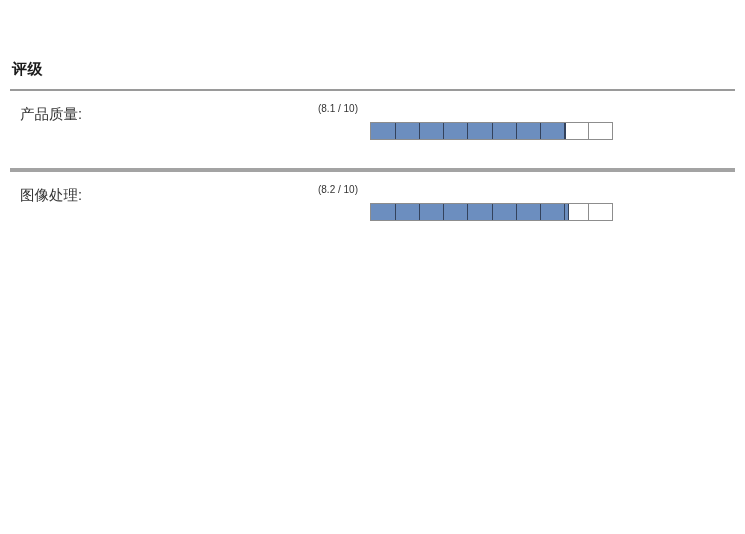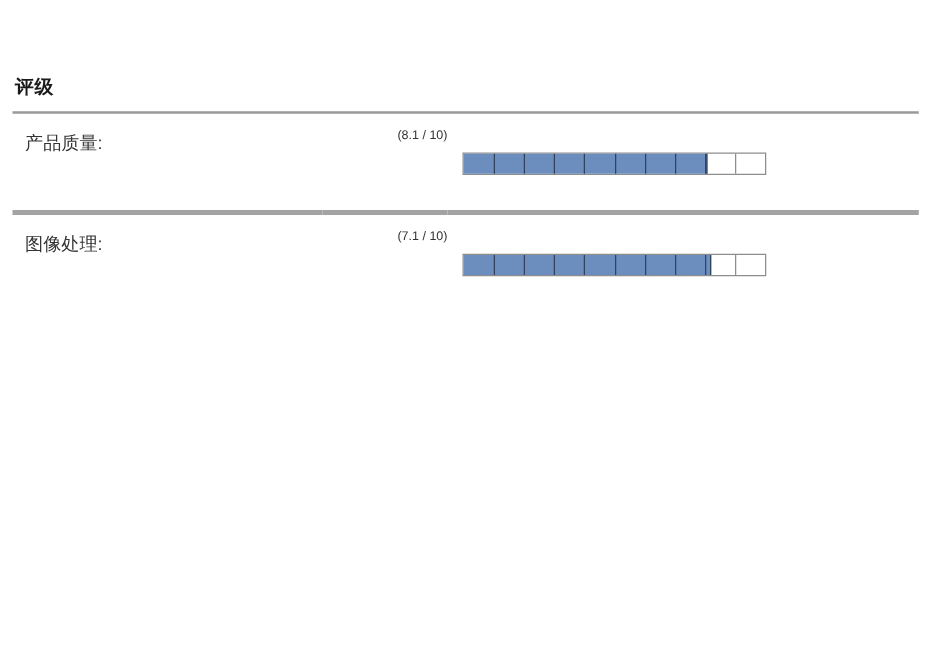--- a/index.html
+++ b/index.html
@@ -160,21 +160,21 @@
           </td>
         </tr>
         <tr class="rating-row">
           <td>
             <div class="cell-inner">
               <div class="rating-label">图像处理:</div>
             </div>
           </td>
           <td>
             <div class="cell-inner">
-              <div class="rating-score">(7.1 / 10)</div>
+              <div class="rating-score">(8.2 / 10)</div>
             </div>
           </td>
           <td>
             <div class="cell-inner">
               <div class="bar-wrap">
                 <div class="bar-track"></div>
                 <div class="bar-fill" style="width: 197.62px;"></div>
                 <div class="bar-ticks">
                   <i class="on" style="left: 25.1px;"></i>
                   <i class="on" style="left: 49.2px;"></i>

